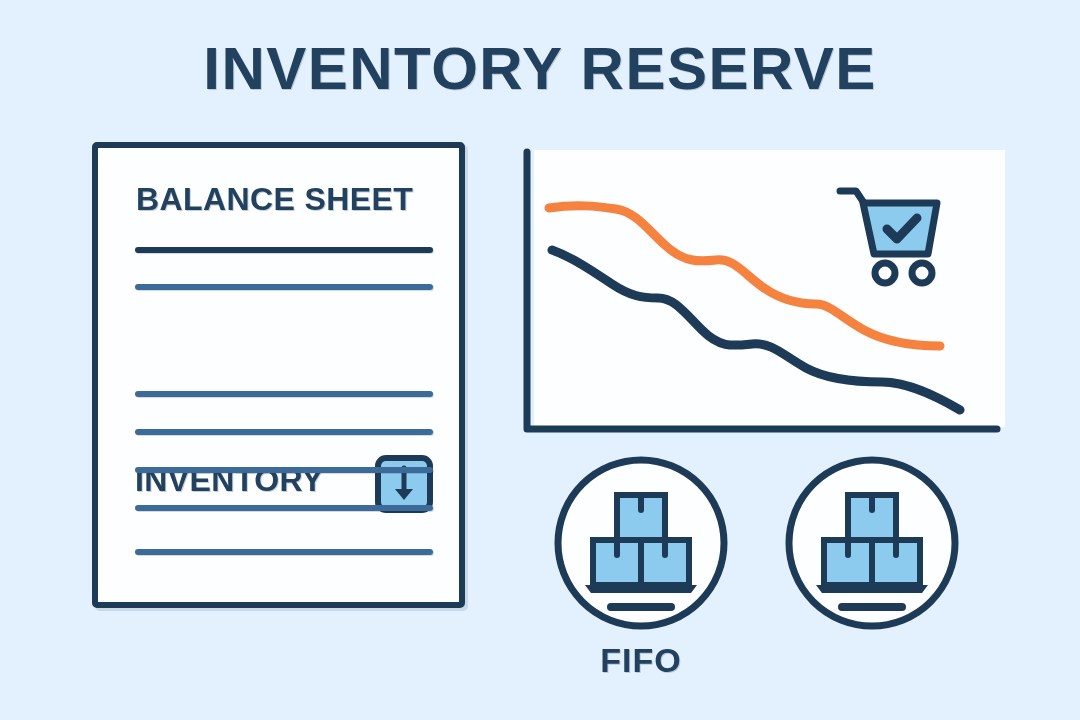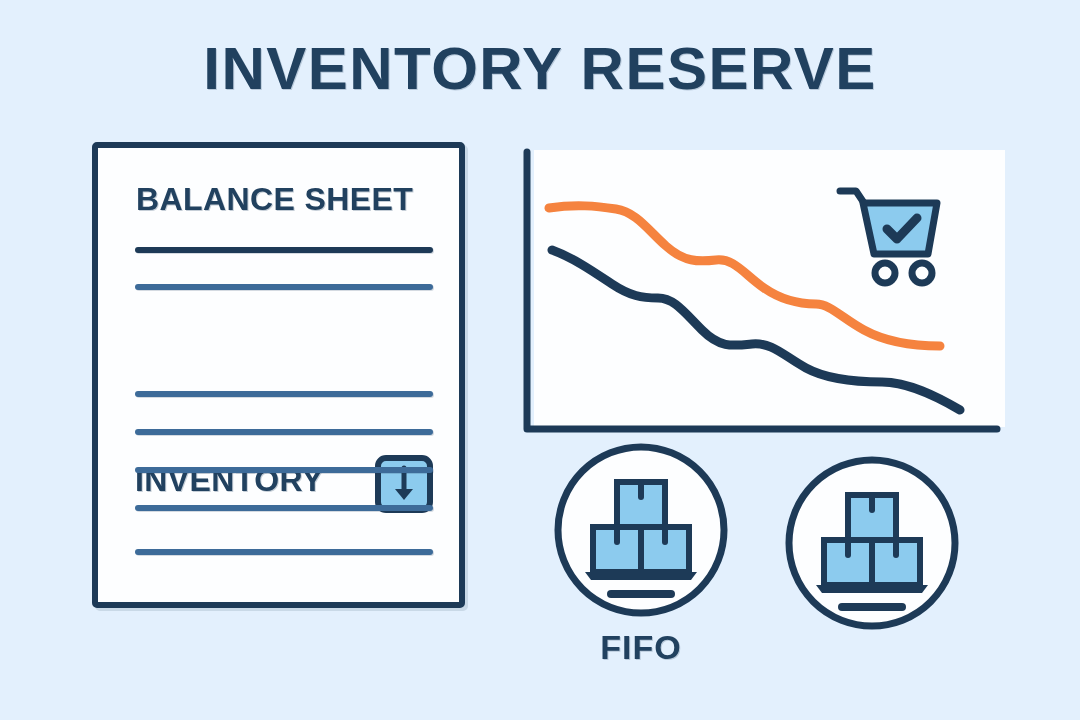--- a/index.html
+++ b/index.html
@@ -108,21 +108,21 @@
   #chart-svg {
     display: block;
   }
 
   
   .method-badge {
     position: absolute;
     width: 180px;
     text-align: center;
   }
-  #method-fifo { left: 551px; top: 440px; }
+  #method-fifo { left: 551px; top: 453px; }
   #method-lifo { left: 782px; top: 453px; }
 
   .badge-circle-wrap {
     width: 180px;
     height: 180px;
     position: relative;
   }
   .badge-label {
     margin-top: 8px;
     font-size: 34px;

